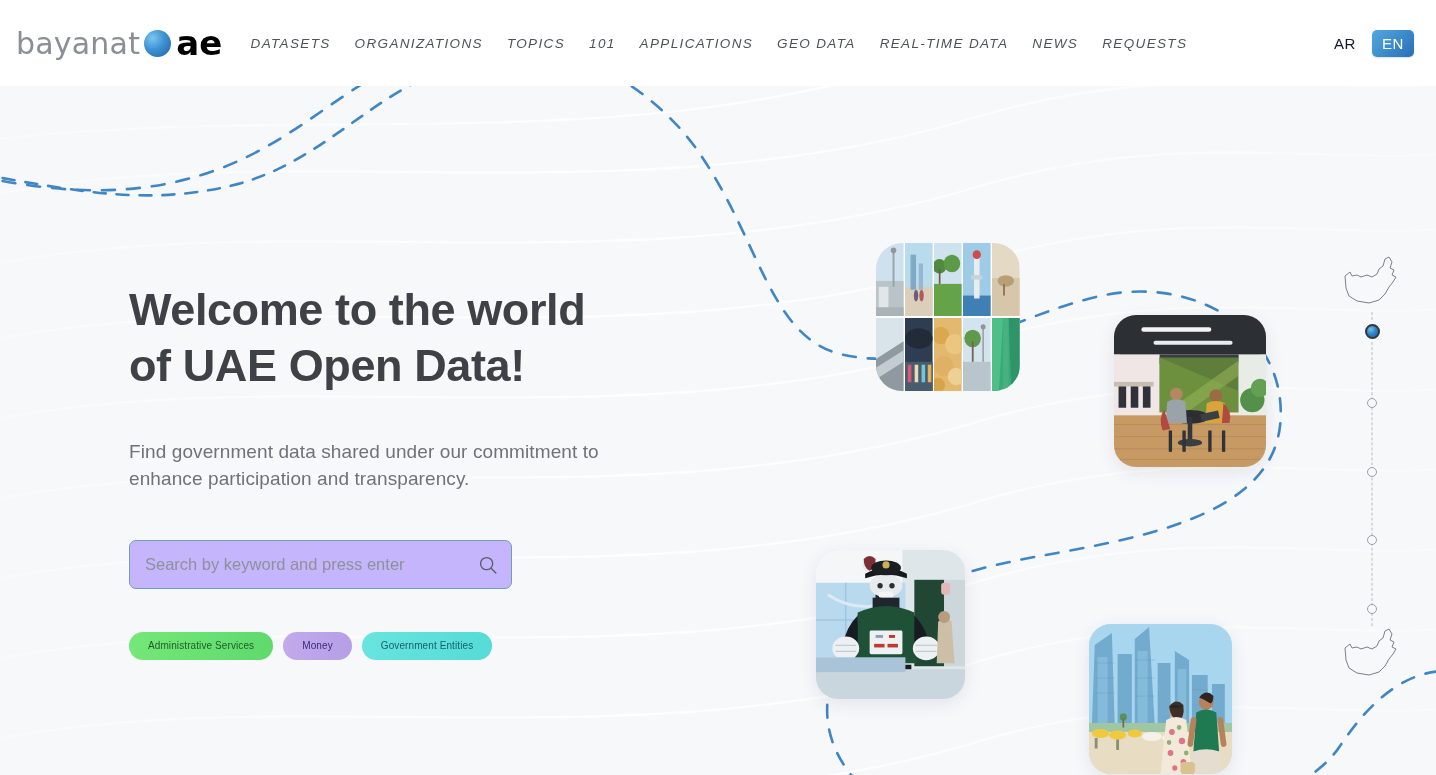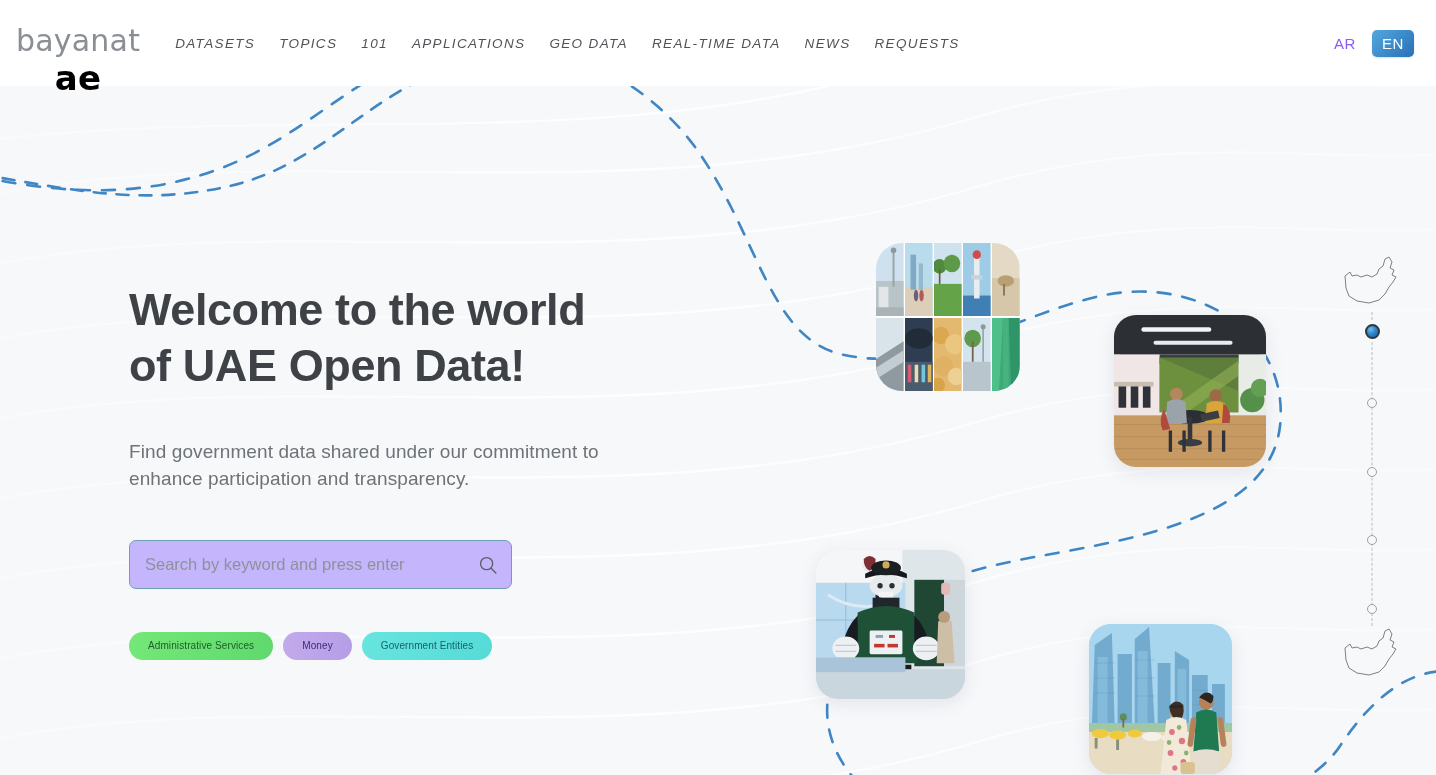--- a/index.html
+++ b/index.html
@@ -27,22 +27,21 @@
     align-items: center;
     padding: 0 14px 0 16px;
   }
 
   .logo {
     display: flex;
     align-items: center;
     height: 40px;
     cursor: pointer;
     user-select: none;
-    margin-right: 23px;
-    flex-direction: column;
+    margin-right: 16px;
   }
   .logo-word {
     font-size: 30px;
     letter-spacing: 0.2px;
     color: #8a8f96;
     font-weight: 400;
     font-family: "DejaVu Sans", sans-serif;
   }
   .logo-dot {
     width: 27px;
@@ -79,21 +78,21 @@
   .lang-group {
     display: flex;
     align-items: center;
     gap: 6px;
     margin-left: auto;
     padding-right: 8px;
   }
   .lang-btn {
     font-size: 15px;
     letter-spacing: 0.6px;
-    color: #8b5cf6;
+    color: #0f172a;
     padding: 5px 10px;
     border-radius: 5px;
     cursor: pointer;
     background: transparent;
     border: none;
     font-family: "Liberation Sans", sans-serif;
   }
   .lang-btn.active {
     color: #ffffff;
     background: linear-gradient(135deg, #55a7dd 0%, #3f8fcd 45%, #2a6fb5 100%);
@@ -313,20 +312,21 @@
 <div class="header">
 
   <div class="logo">
     <span class="logo-word">bayanat</span>
     <span class="logo-dot"></span>
     <span class="logo-tld">ae</span>
   </div>
 
   <nav class="nav">
     <a class="nav-item">DATASETS</a>
+    <a class="nav-item">ORGANIZATIONS</a>
     <a class="nav-item">TOPICS</a>
     <a class="nav-item">101</a>
     <a class="nav-item">APPLICATIONS</a>
     <a class="nav-item">GEO DATA</a>
     <a class="nav-item">REAL-TIME DATA</a>
     <a class="nav-item">NEWS</a>
     <a class="nav-item">REQUESTS</a>
   </nav>
 
   <div class="lang-group">

